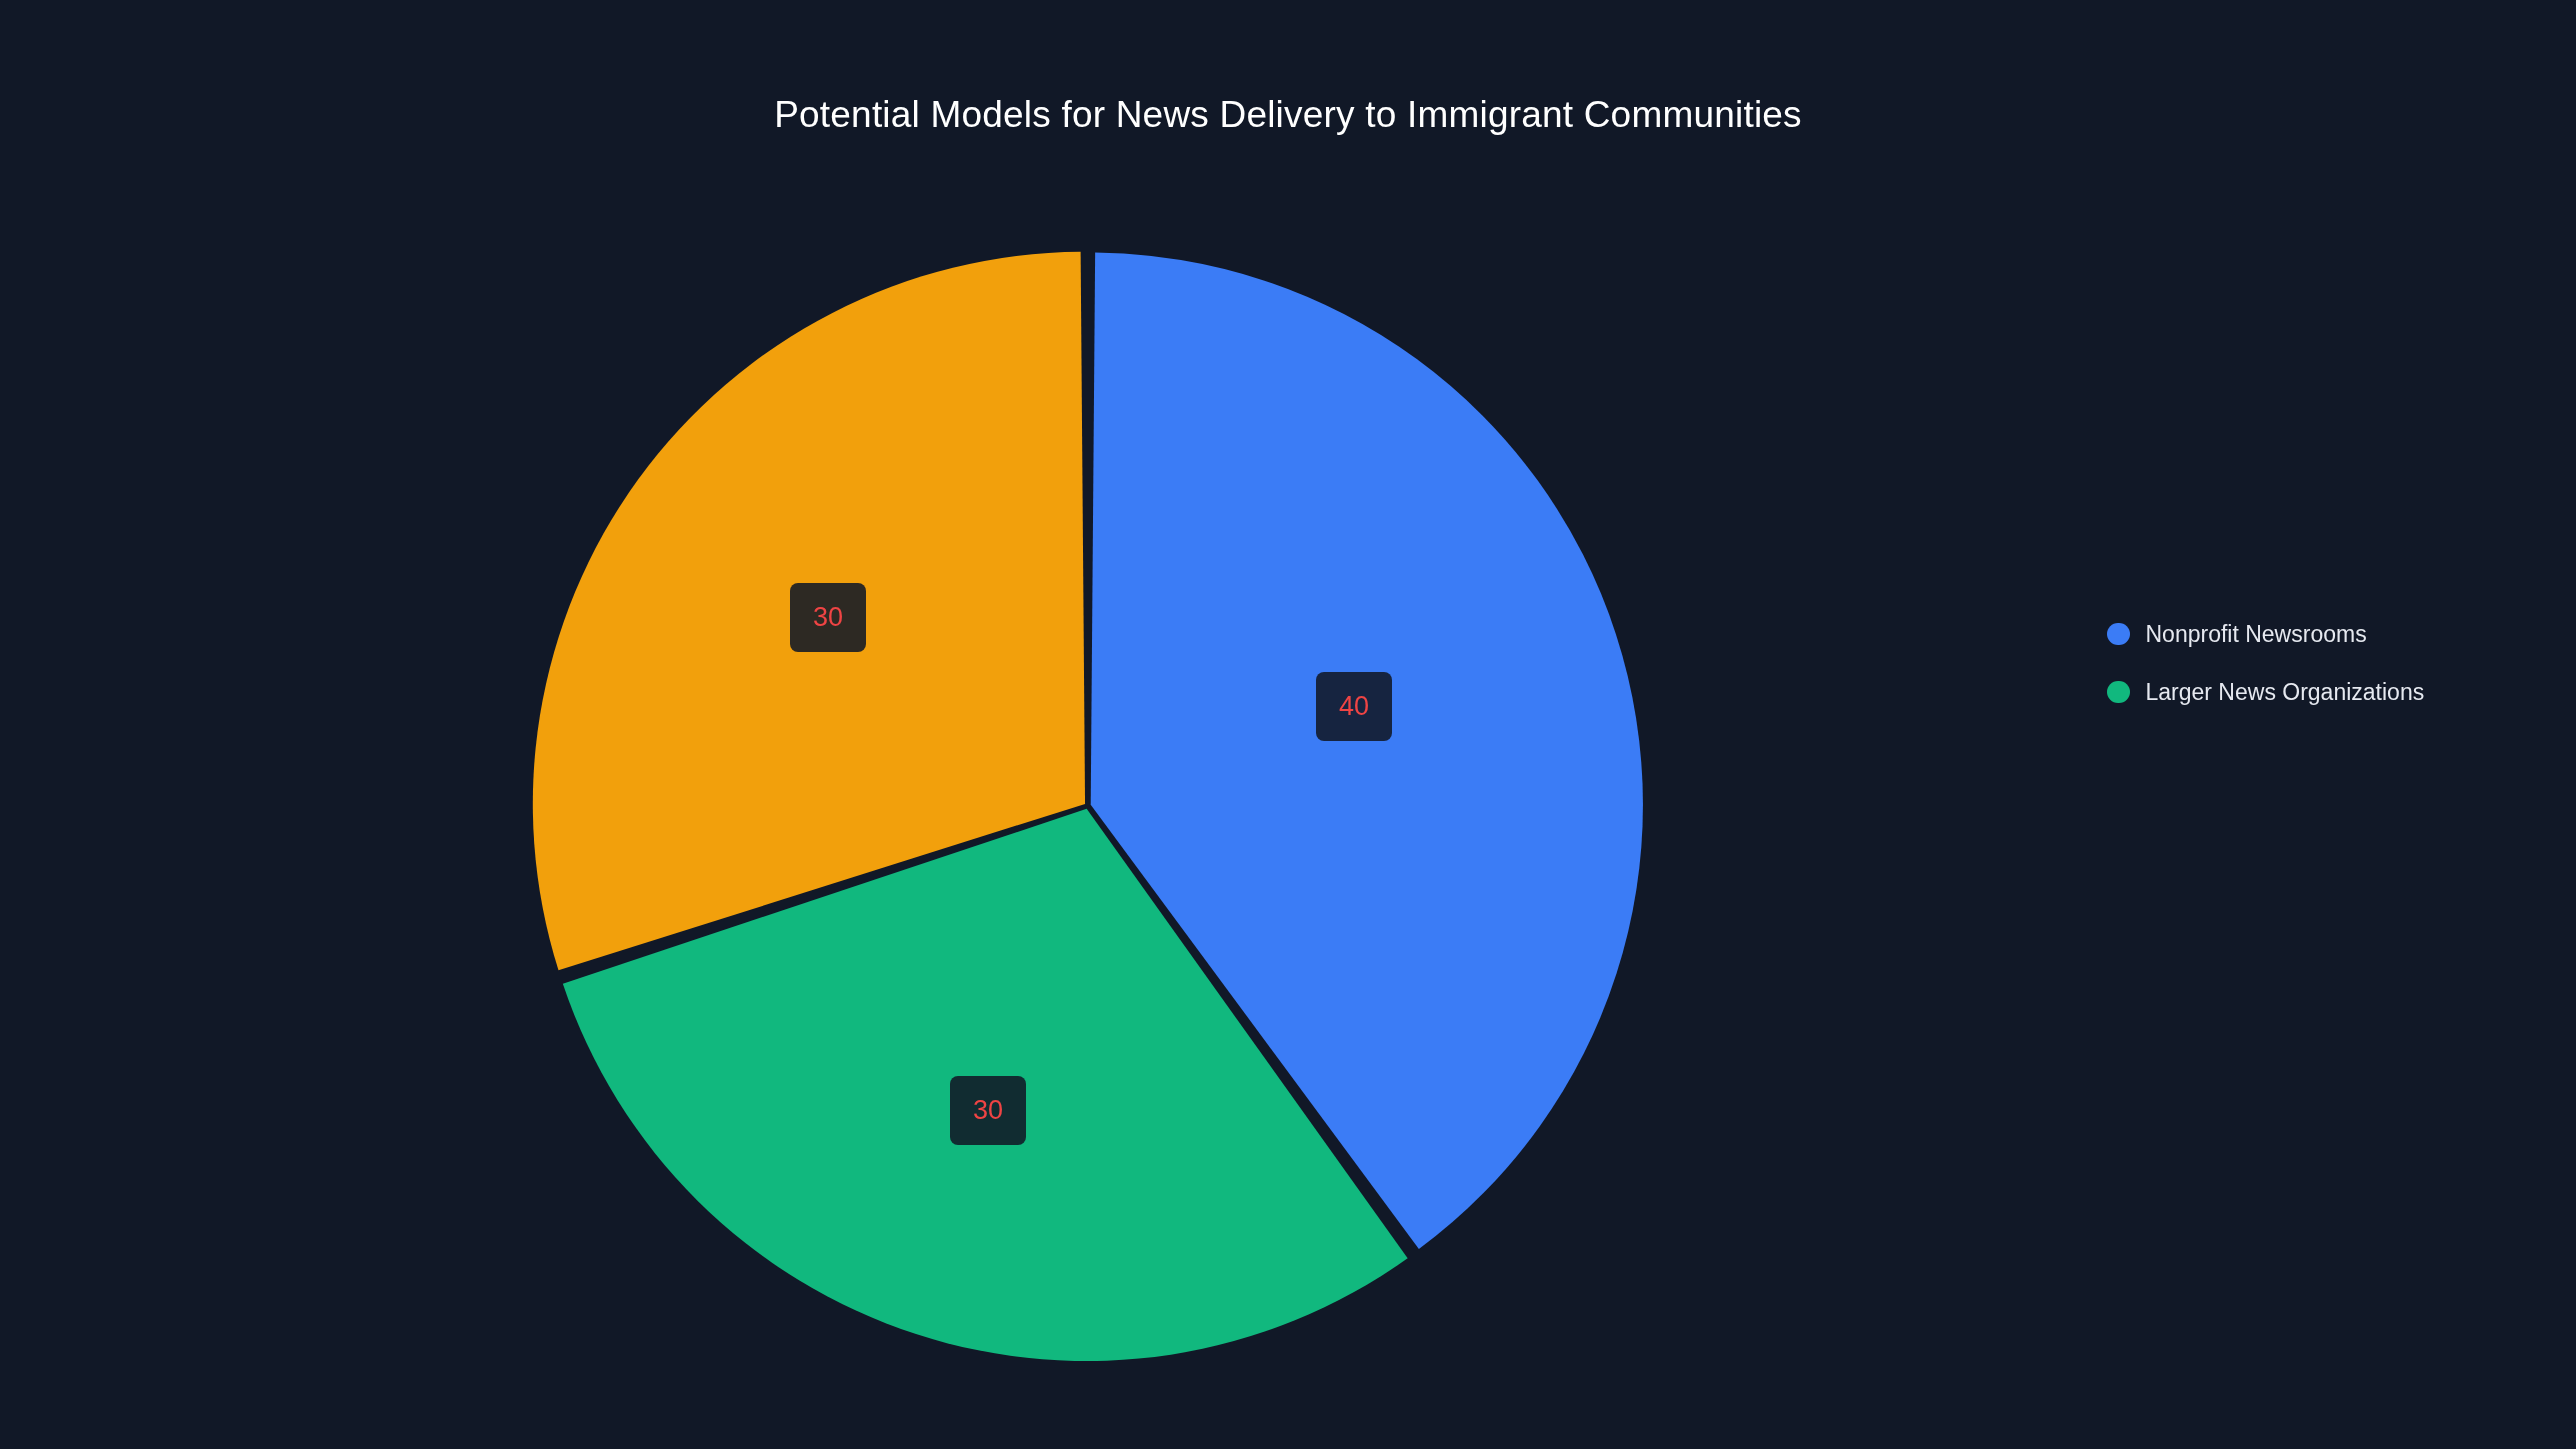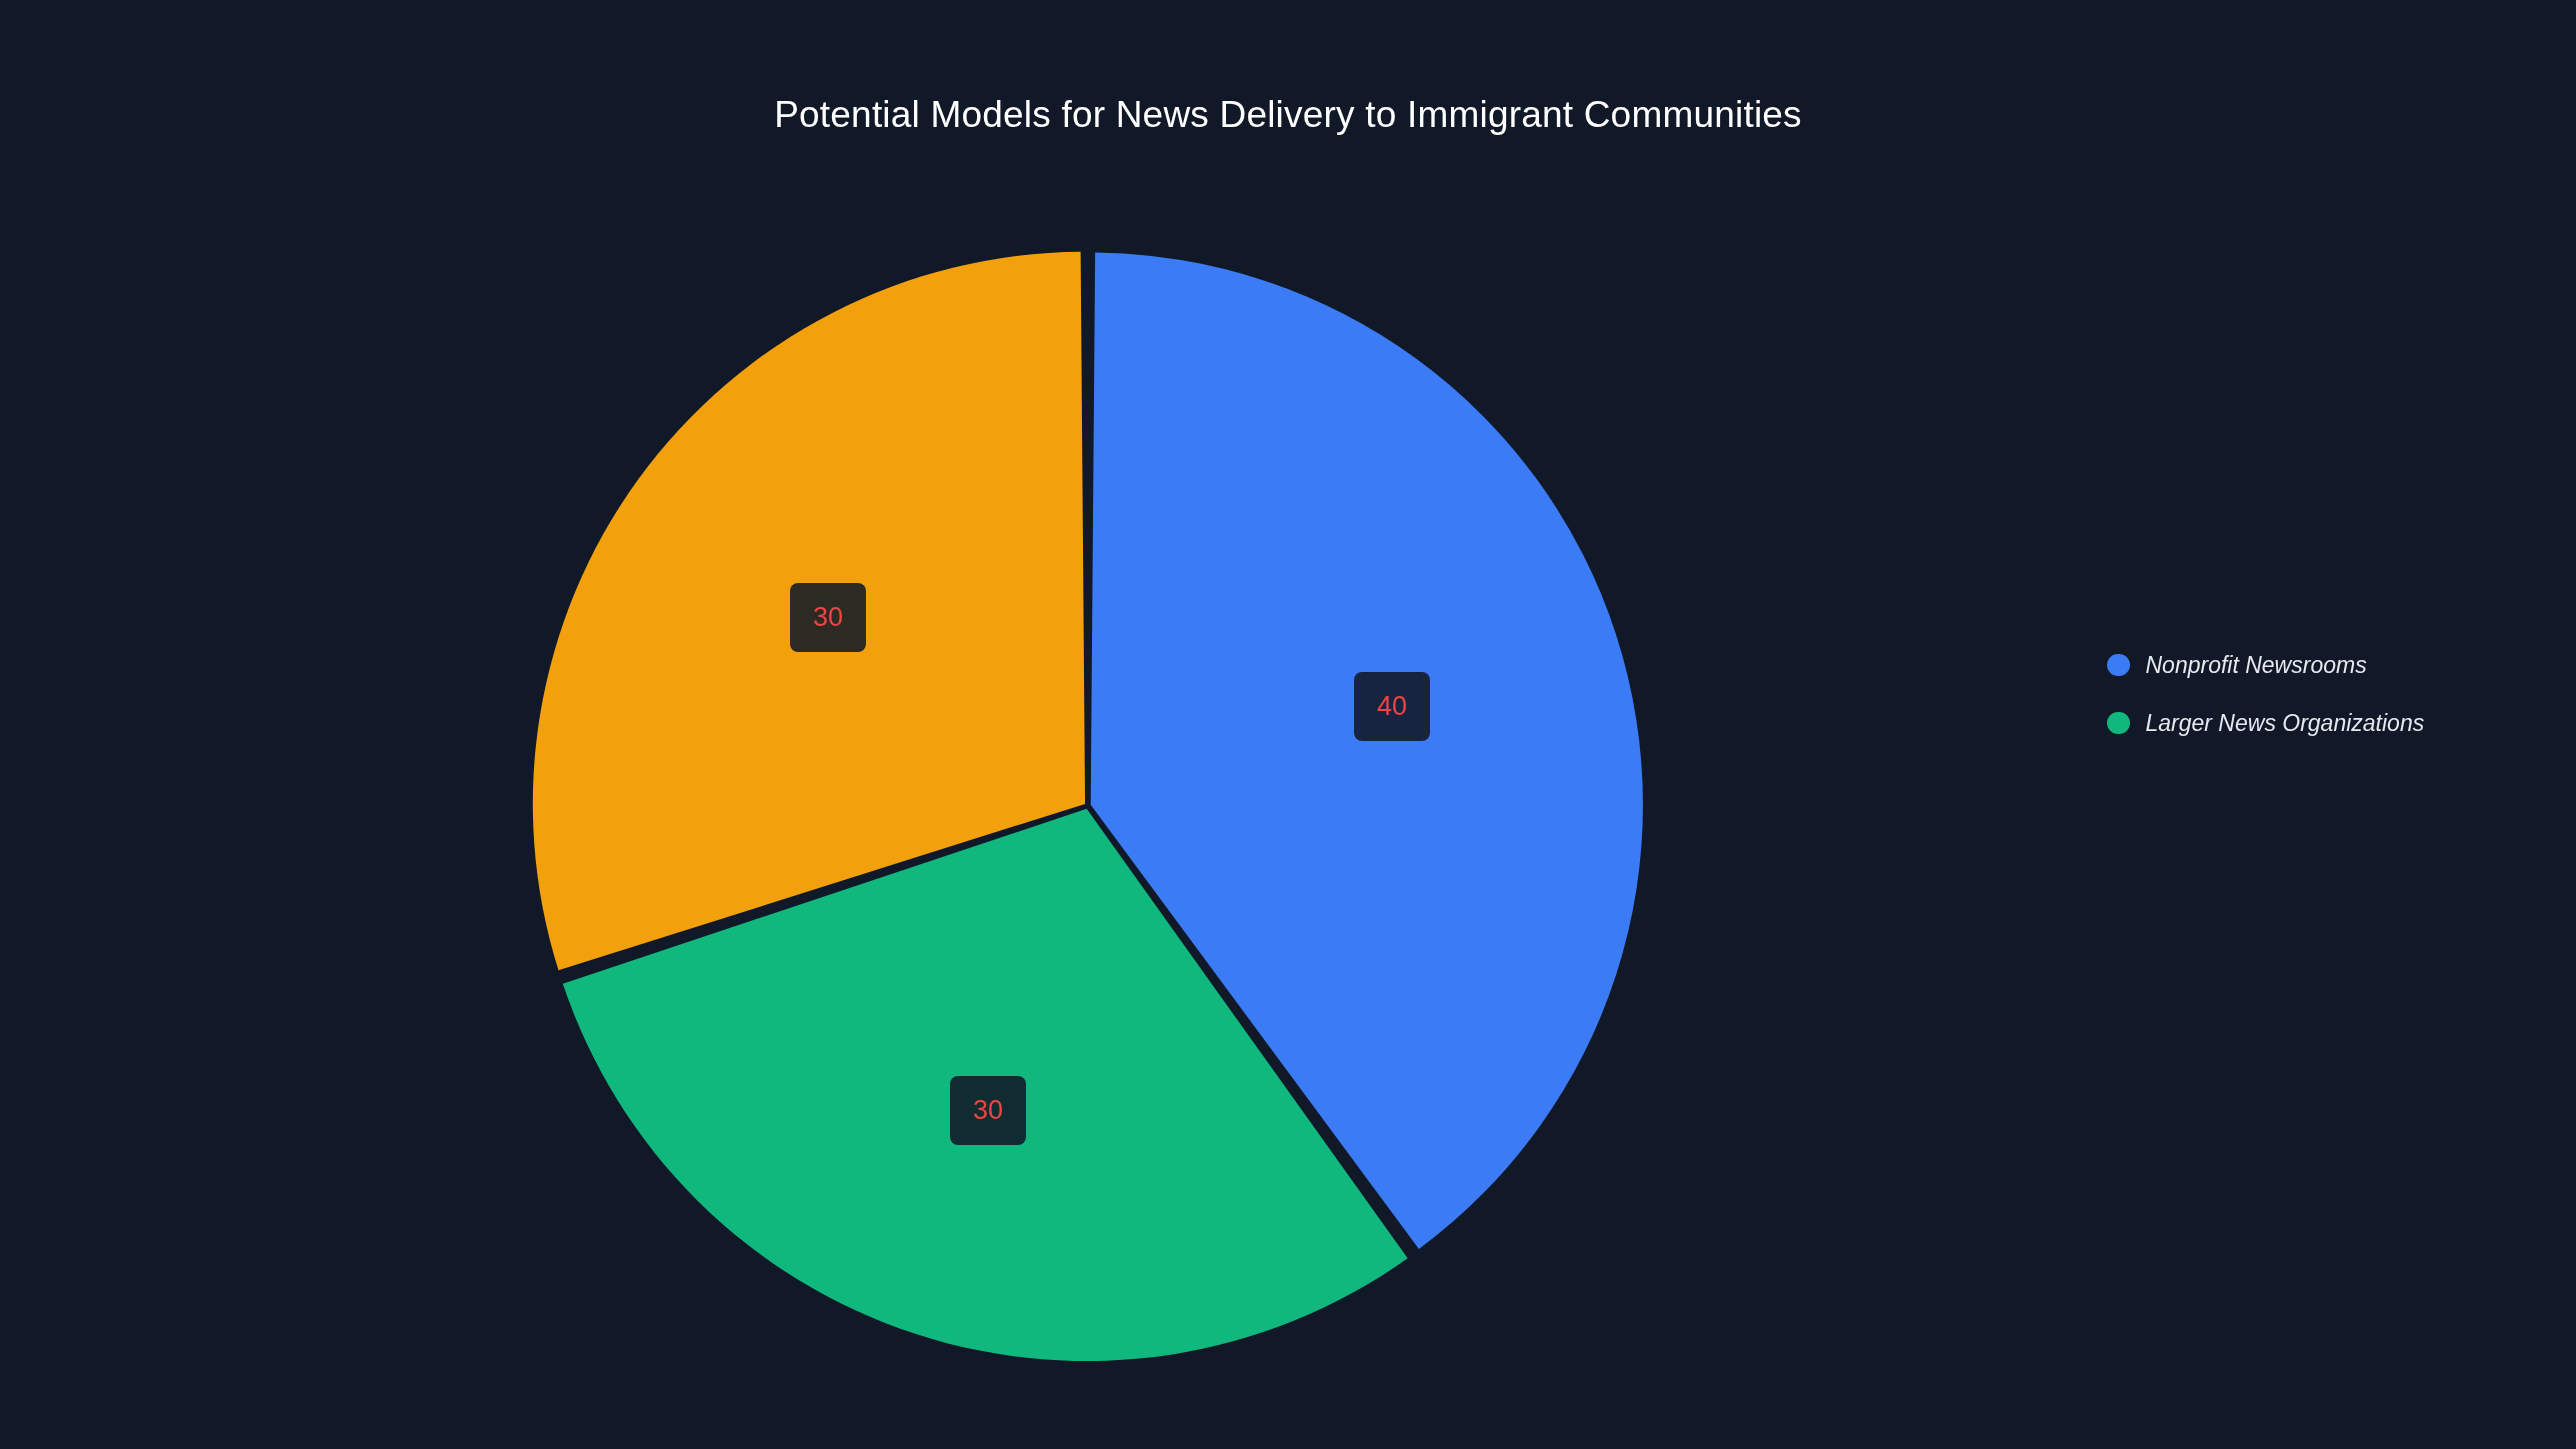--- a/index.html
+++ b/index.html
@@ -65,23 +65,22 @@
     line-height: 1;
     padding: 0;
     box-sizing: border-box;
     white-space: nowrap;
   }
 
   
   #legend {
     position: absolute;
     left: 2107px;
-    top: 636px;
+    top: 605px;
     width: 451px;
-    font-style: italic;
   }
   .legend-item {
     display: flex;
     align-items: center;
     height: 58px;
   }
   .legend-marker {
     width: 22.5px;
     height: 22.5px;
     border-radius: 50%;
@@ -107,21 +106,21 @@
 
     <svg id="pie-svg" width="2061" height="1449" viewBox="0 0 2560 1800">
       <g id="pie-slices">
           <path d="M 1354.80 999.76 L 1360.30 313.79 A 686 686 0 0 1 1762.46 1551.50 Z" fill="#3B7CF6"></path>
           <path d="M 1349.76 1004.80 L 1748.52 1563.00 A 686 686 0 0 1 699.06 1222.01 Z" fill="#11B87E"></path>
           <path d="M 1347.76 998.65 L 693.66 1205.40 A 686 686 0 0 1 1342.26 312.67 Z" fill="#F2A00C"></path>
         </g>
     </svg>
 
     <div id="data-labels">
-      <div class="data-label" style="width: 76px; height: 69px; left: 1354px; top: 672px; background-color: rgba(17, 24, 39, 0.88); text-align: right;">40</div>
+      <div class="data-label" style="width: 76px; height: 69px; left: 1316px; top: 672px; background-color: rgba(17, 24, 39, 0.88); text-align: right;">40</div>
       <div class="data-label" style="width: 76px; height: 69px; left: 950px; top: 1076px; background-color: rgba(17, 24, 39, 0.88);">30</div>
       <div class="data-label" style="width: 76px; height: 69px; left: 790px; top: 583px; background-color: rgba(17, 24, 39, 0.88);">30</div>
     </div>
 
   </div>
 
   <div id="legend">
     <div class="legend-item">
       <span class="legend-marker" style="background-color: rgb(59, 124, 246);"></span>
       <span class="legend-label">Nonprofit Newsrooms</span>

